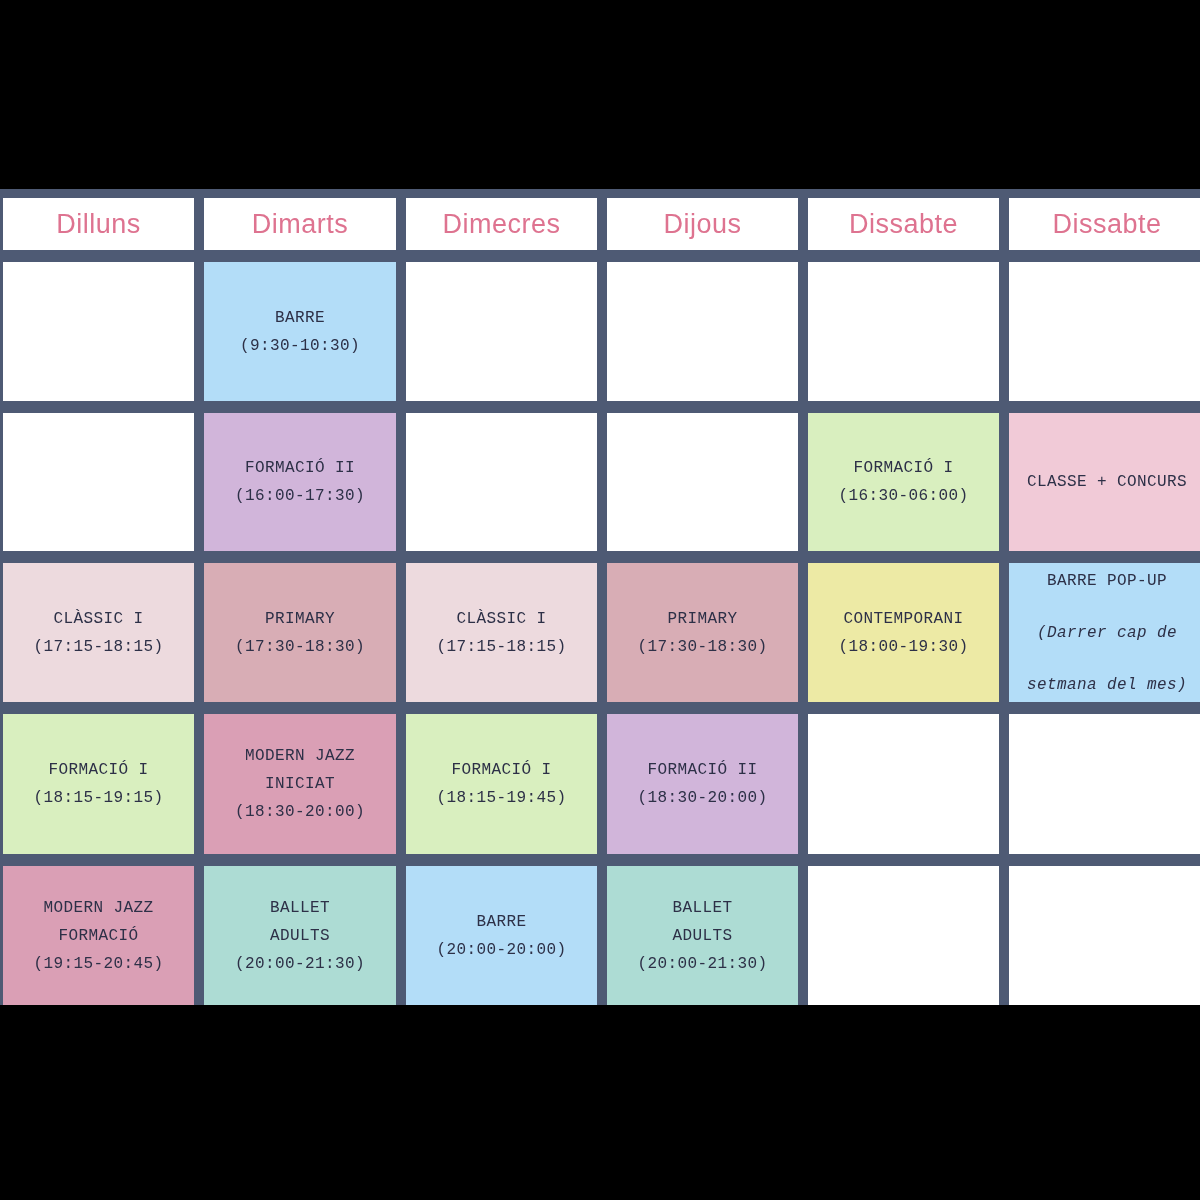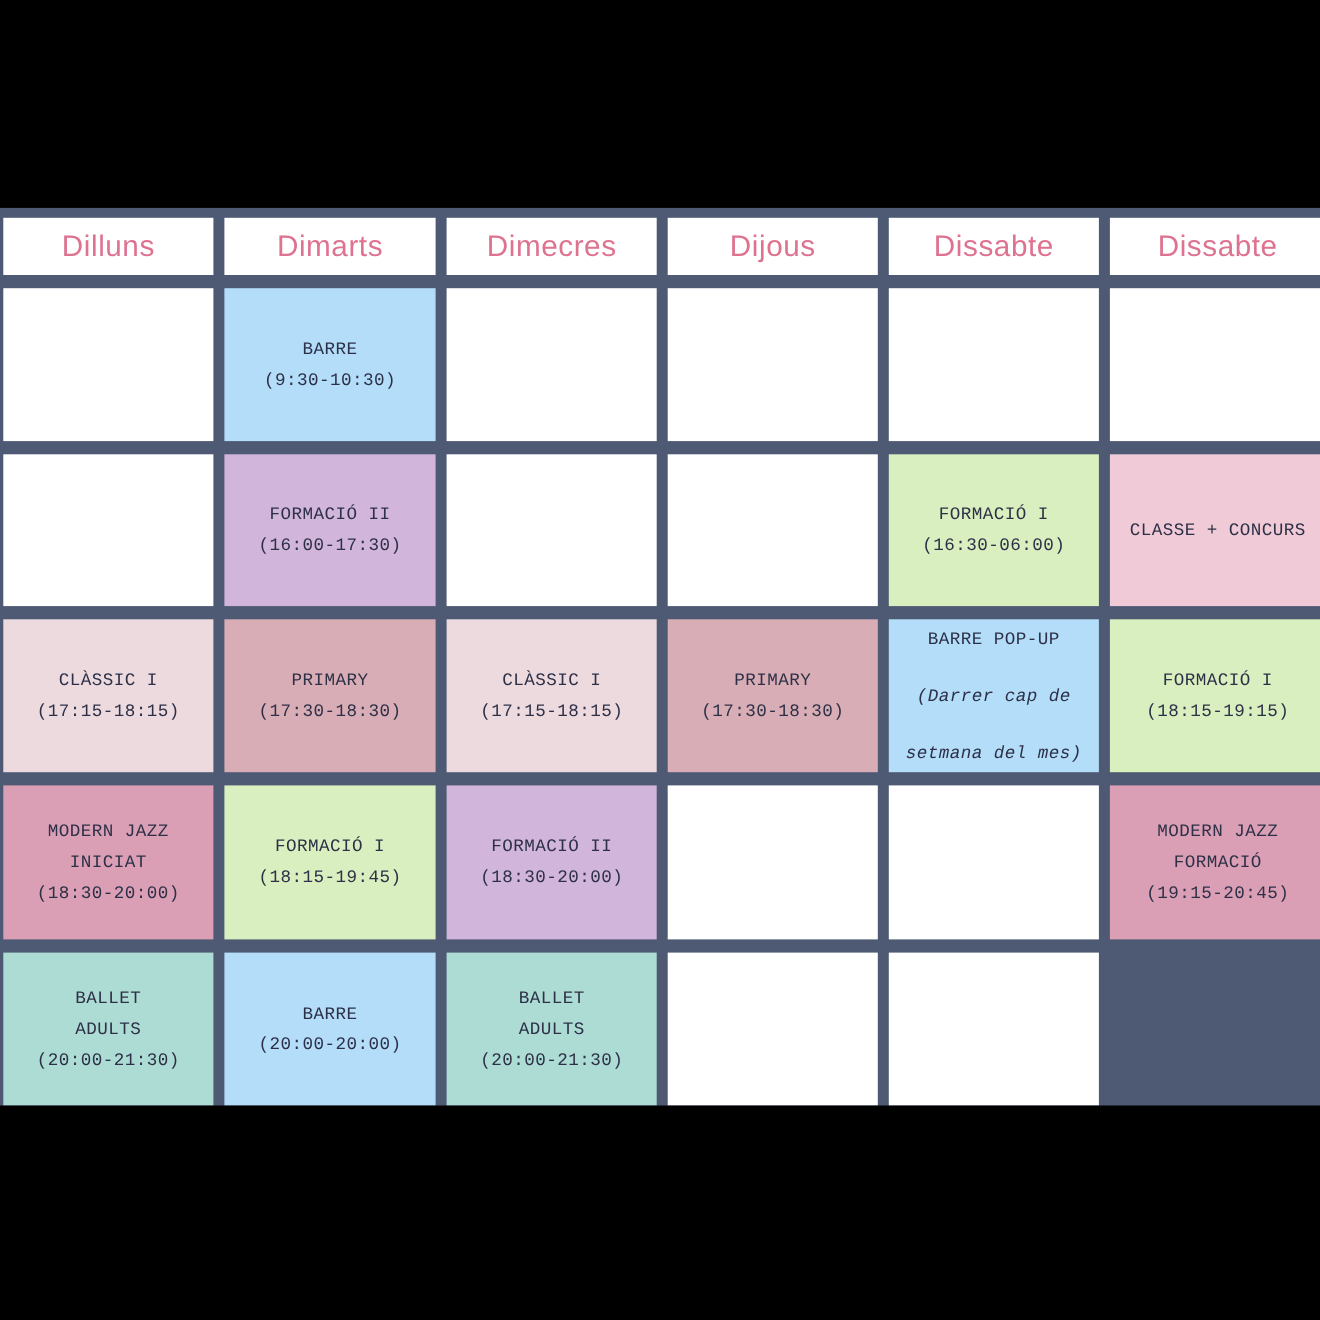--- a/index.html
+++ b/index.html
@@ -112,20 +112,24 @@
           <div class="line">(17:30-18:30)</div>
         </div>
         <div class="cell" style="background: rgb(237, 218, 222);">
           <div class="line">CLÀSSIC I</div>
           <div class="line">(17:15-18:15)</div>
         </div>
         <div class="cell" style="background: rgb(216, 173, 181);">
           <div class="line">PRIMARY</div>
           <div class="line">(17:30-18:30)</div>
         </div>
+        <div class="cell" style="background: rgb(237, 234, 165);">
+          <div class="line">CONTEMPORANI</div>
+          <div class="line">(18:00-19:30)</div>
+        </div>
         <div class="cell" style="background: rgb(179, 221, 248);">
           <div class="line">BARRE POP-UP</div>
           <div class="line italic">(Darrer cap de</div>
           <div class="line italic">setmana del mes)</div>
         </div>
         <div class="cell" style="background: rgb(217, 239, 191);">
           <div class="line">FORMACIÓ I</div>
           <div class="line">(18:15-19:15)</div>
         </div>
         <div class="cell" style="background: rgb(218, 159, 181);">

